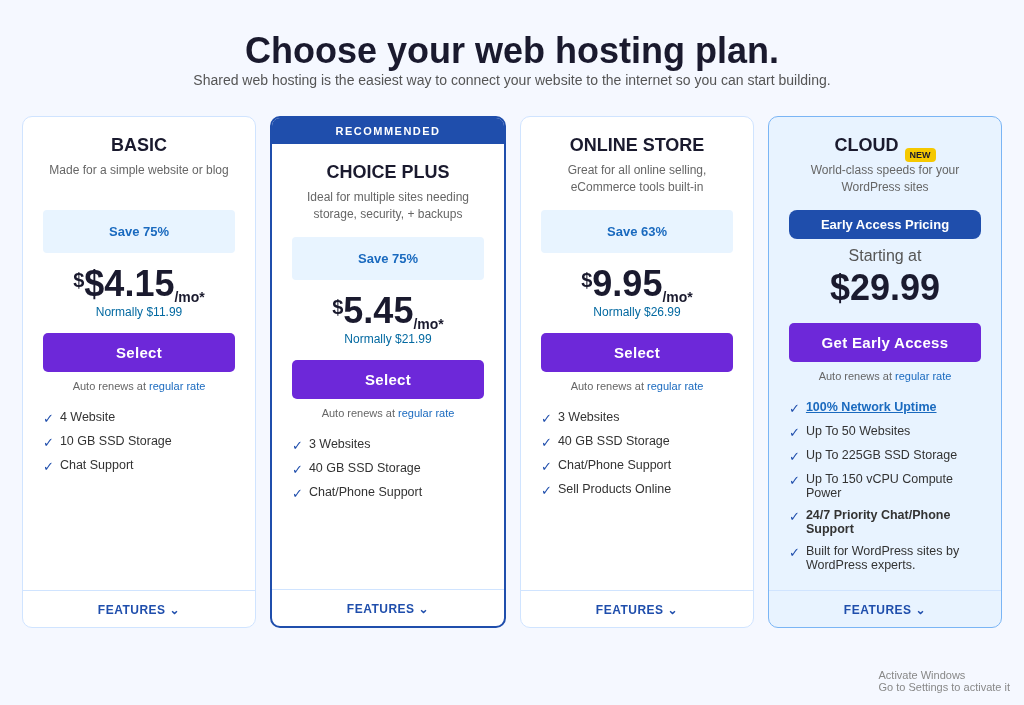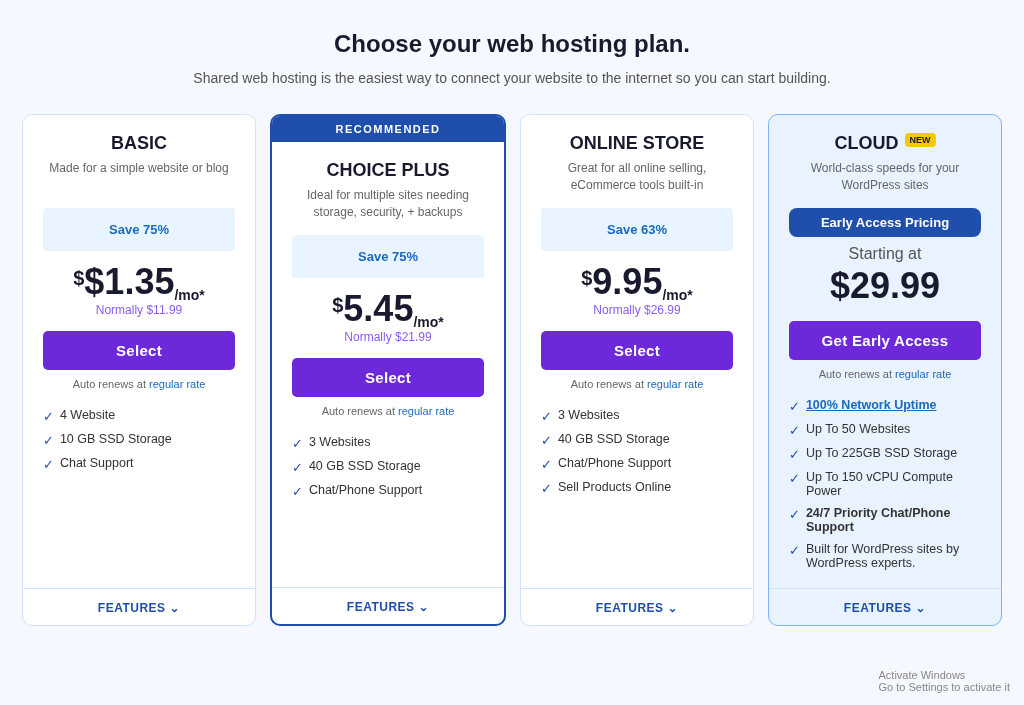--- a/index.html
+++ b/index.html
@@ -6,25 +6,24 @@
     body {
       font-family: 'Segoe UI', Arial, sans-serif;
       background: #f5f8ff;
       min-height: 705px;
       display: flex;
       flex-direction: column;
       align-items: center;
       padding: 30px 20px 20px;
     }
     .page-title {
-      font-size: 24px;
+      font-size: 36px;
       font-weight: 800;
       color: #1a1a2e;
       text-align: center;
-      margin-bottom: 12px;
     }
     .page-subtitle {
       font-size: 14px;
       color: #555;
       text-align: center;
       margin-bottom: 28px;
     }
     .plans-container {
       display: flex;
       gap: 14px;
@@ -70,21 +69,21 @@
     .plan-name {
       font-size: 18px;
       font-weight: 800;
       color: #1a1a2e;
       text-align: center;
       margin-bottom: 6px;
       text-transform: uppercase;
     }
     .plan-name-wrapper {
       display: flex;
-      align-items: flex-start;
+      align-items: flex-end;
       justify-content: center;
       gap: 6px;
     }
     .new-badge {
       background: #f5c800;
       color: #1a1a2e;
       font-size: 9px;
       font-weight: 800;
       padding: 2px 5px;
       border-radius: 4px;
@@ -134,21 +133,21 @@
       margin-top: 6px;
       display: inline-block;
     }
     .price-main sub {
       font-size: 14px;
       font-weight: 600;
       vertical-align: bottom;
     }
     .price-normal {
       font-size: 12px;
-      color: #8b5cf6;
+      color: #0369a1;
     }
     .starting-at {
       font-size: 16px;
       color: #555;
       margin-bottom: 2px;
     }
     .price-cloud {
       font-size: 36px;
       font-weight: 900;
       color: #1a1a2e;
@@ -233,21 +232,21 @@
 <p class="page-subtitle">Shared web hosting is the easiest way to connect your website to the internet so you can start building.</p>
 
 <div class="plans-container">
 
   <div class="plan-card">
     <div class="plan-body">
       <div class="plan-name">BASIC</div>
       <div class="plan-desc">Made for a simple website or blog</div>
       <div class="save-bar">Save 75%</div>
       <div class="price-block">
-        <div class="price-main"><sup>$</sup><span>$1.35</span><sub>/mo*</sub></div>
+        <div class="price-main"><sup>$</sup><span>$4.15</span><sub>/mo*</sub></div>
         <div class="price-normal">Normally $11.99</div>
       </div>
       <button class="select-btn">Select</button>
       <div class="auto-renew">Auto renews at <a class="regular-rate">regular rate</a></div>
       <ul class="features-list">
         <li>
             <span class="check">✓</span>
             <span>4 Website</span>
           </li>
         <li>

